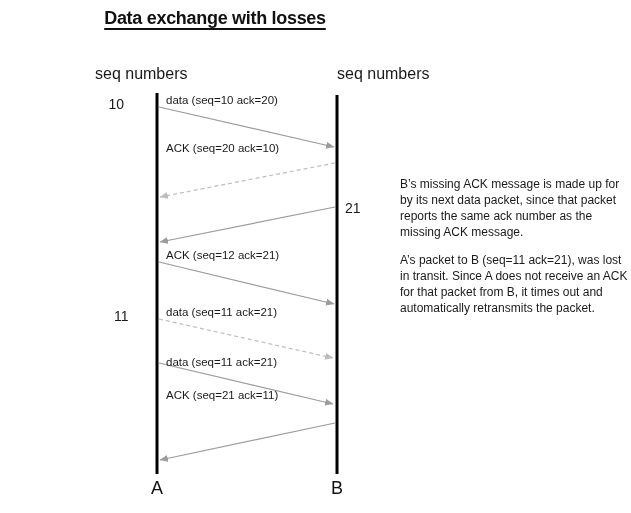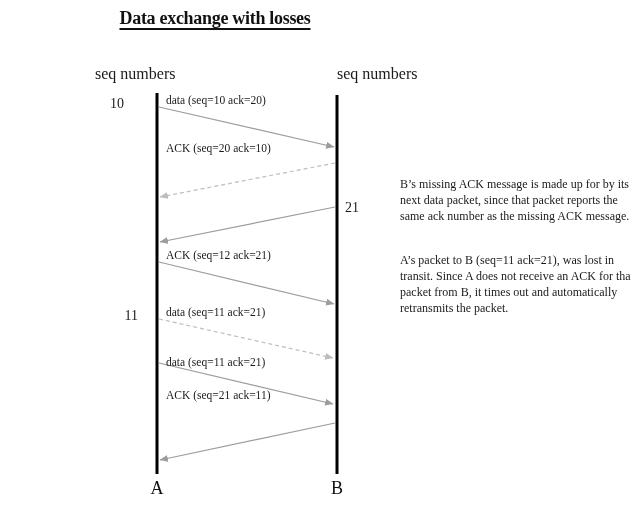--- a/index.html
+++ b/index.html
@@ -1,20 +1,20 @@
 <!DOCTYPE html>
 <html><head>
 <meta charset="utf-8">
 <style>
   html,body{margin:0;padding:0;background:#fff;}
   .canvas{
     position:relative;
     width:631px;height:513px;
     background:#ffffff;
-    font-family:Liberation Serif, serif;
+    font-family:Liberation Sans, sans-serif;
     color:#111;
     overflow:hidden;
   }
   .abs{position:absolute;}
   .title{
     left:65px;top:8px;width:300px;
     text-align:center;
     font-size:18px;font-weight:600;letter-spacing:-0.3px;
     color:#111;
   }
@@ -86,21 +86,21 @@
 
   <div class="abs msg-label" style="top:94px;">data (seq=10 ack=20)</div>
   <div class="abs msg-label" style="top:142px;">ACK (seq=20 ack=10)</div>
   <div class="abs msg-label" style="top:249px;">ACK (seq=12 ack=21)</div>
   <div class="abs msg-label" style="top:306px;">data (seq=11 ack=21)</div>
   <div class="abs msg-label" style="top:356px;">data (seq=11 ack=21)</div>
   <div class="abs msg-label" style="top:389px;">ACK (seq=21 ack=11)</div>
 
   <div class="abs seq-marker" style="left:100px;top:96px;width:24px;text-align:right;">10</div>
   <div class="abs seq-marker" style="left:345px;top:200px;">21</div>
-  <div class="abs seq-marker" style="left:114px;top:308px;width:24px;text-align:right;">11</div>
+  <div class="abs seq-marker" style="left:114px;top:308px;width:24px;">11</div>
 
   <div class="abs endpoint-label" style="left:142px;top:478px;">A</div>
   <div class="abs endpoint-label" style="left:322px;top:478px;">B</div>
 
   <div class="abs note" style="top:176px;">B’s missing ACK message is made up for by its next data packet, since that packet reports the same ack number as the missing ACK message.</div>
   <div class="abs note" style="top:252px;">A’s packet to B (seq=11 ack=21), was lost in transit. Since A does not receive an ACK for that packet from B, it times out and automatically retransmits the packet.</div>
 
 </div>
 
 </body></html>

